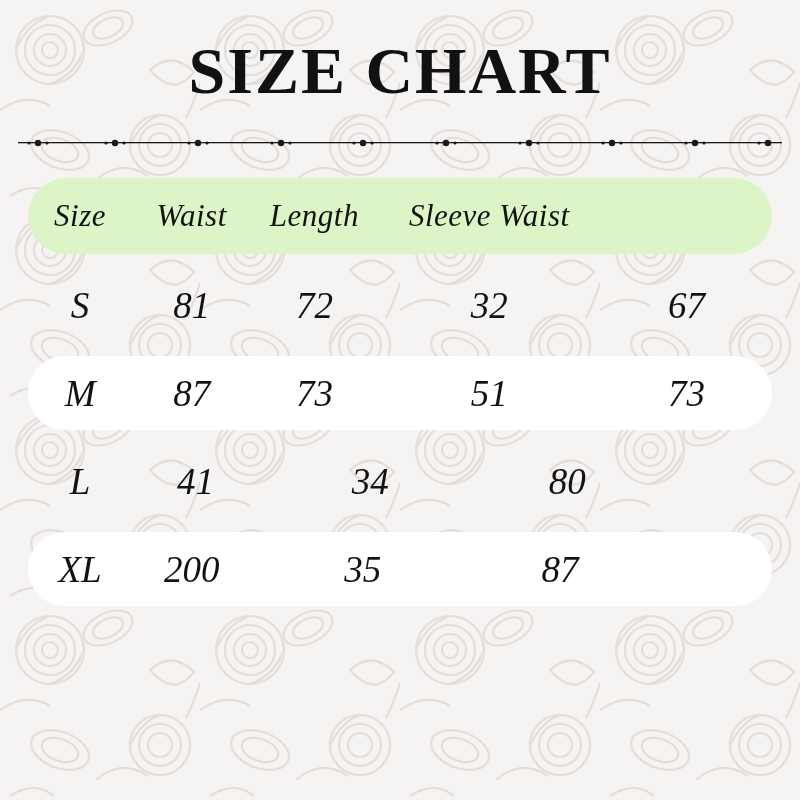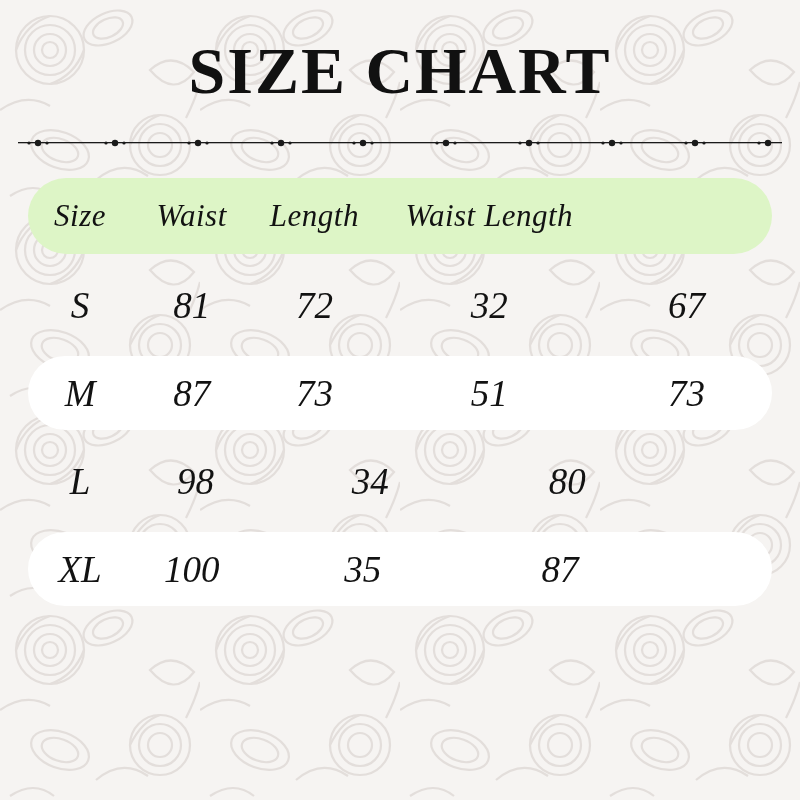--- a/index.html
+++ b/index.html
@@ -196,47 +196,47 @@
       </g>
     </svg>
   </div>
 
   <div class="table">
 
     <div class="row header">
       <div class="cell c-size">Size</div>
       <div class="cell c-bust">Waist</div>
       <div class="cell c-length">Length</div>
-      <div class="cell c-sleeve">Waist Length</div>
+      <div class="cell c-sleeve">Sleeve Waist</div>
     </div>
 
     <div class="row data plain">
       <div class="cell c-size">S</div>
       <div class="cell c-bust">81</div>
       <div class="cell c-length">72</div>
       <div class="cell c-sleeve">32</div>
       <div class="cell c-waist">67</div>
     </div>
 
     <div class="row data band">
       <div class="cell c-size">M</div>
       <div class="cell c-bust">87</div>
       <div class="cell c-length">73</div>
       <div class="cell c-sleeve">51</div>
       <div class="cell c-waist">73</div>
     </div>
 
     <div class="row data plain">
       <div class="cell c-size">L</div>
-      <div class="cell c-length">98</div>
+      <div class="cell c-length">41</div>
       <div class="cell c-sleeve">34</div>
       <div class="cell c-waist">80</div>
     </div>
 
     <div class="row data band">
       <div class="cell c-size">XL</div>
-      <div class="cell c-bust">100</div>
+      <div class="cell c-bust">200</div>
       <div class="cell c-sleeve">35</div>
       <div class="cell c-waist">87</div>
     </div>
 
   </div>
 </div>
 
 </body></html>

